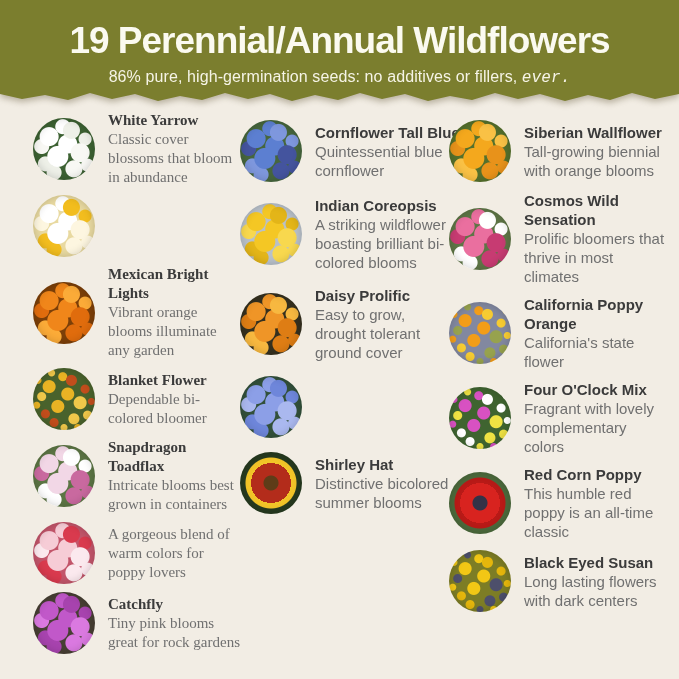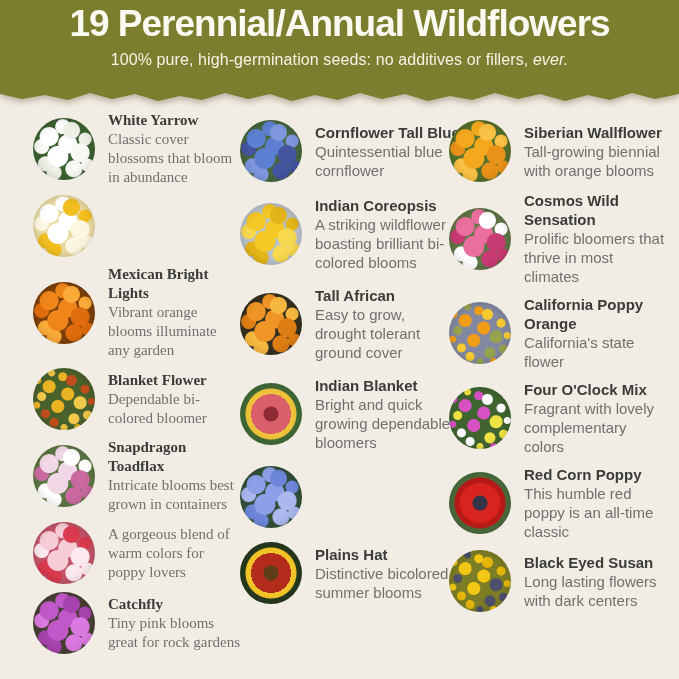--- a/index.html
+++ b/index.html
@@ -2,24 +2,24 @@
 <html><head>
 <meta charset="utf-8">
 <style>
   * { margin:0; padding:0; box-sizing:border-box; }
   html,body { width:679px; height:679px; }
   body { font-family:"Liberation Sans", sans-serif; }
   .page { position:relative; width:679px; height:679px; overflow:hidden; background:#f2ede4; }
 
   
   .banner-wrap { position:absolute; top:0; left:0; width:679px; filter:drop-shadow(0 3px 3px rgba(110,100,70,.45)); }
-  .banner { background:#7b7e2e; height:89px; text-align:center; padding-top:4px; }
+  .banner { background:#7b7e2e; height:89px; text-align:center; padding-top:21px; }
   .banner h1 { color:#fbfaf0; font-size:37px; font-weight:bold; letter-spacing:-1px; line-height:1.1; }
   .banner .sub { color:#f6f4e6; font-size:16px; margin-top:6px; letter-spacing:.1px; }
-  .banner .sub em { font-style:italic; }
+  .banner .sub em { font-style:italic;font-family:Liberation Mono, monospace; }
   .tear { display:block; width:679px; height:15px; }
 
   
   .col { position:absolute; }
   #col-1 { left:33px;  top:111px; }
   #col-2 { left:240px; top:120px; }
   #col-3 { left:449px; top:120px; }
   .entry { display:flex; align-items:center; }
   #col-1 .entry { margin-bottom:8px; }
   #col-2 .entry { margin-bottom:14px; }
@@ -34,21 +34,21 @@
   .fdesc { font-size:15px; color:#707070; line-height:19px; white-space:pre-line; }
 </style>
 </head>
 <body>
 
 <div class="page">
 
   <div class="banner-wrap">
     <div class="banner">
       <h1>19 Perennial/Annual Wildflowers</h1>
-      <div class="sub"><span>100% pure, high-germination seeds: no additives or fillers, </span><em>ever.</em></div>
+      <div class="sub"><span>86% pure, high-germination seeds: no additives or fillers, </span><em>ever.</em></div>
     </div>
     <svg class="tear" viewBox="0 0 679 15" preserveAspectRatio="none">
       <path fill="#7b7e2e" d="M0,0 L679,0 L679,5 L655,10 L632,4 L610,11 L588,6 L565,12 L540,5 L518,10 L495,4 L472,11 L450,7 L428,12 L405,5 L382,10 L360,4 L338,11 L315,6 L292,12 L270,5 L248,10 L225,4 L202,11 L180,7 L158,12 L135,5 L112,10 L90,4 L68,11 L45,6 L22,10 L0,5 Z"></path>
     </svg>
   </div>
 
   <div class="col" id="col-1">
     <div class="entry">
       <div class="photo" style="background: radial-gradient(circle at 26% 30%, rgb(255, 255, 255) 0px, rgb(255, 255, 255) 9px, transparent 10px), radial-gradient(circle at 62% 20%, rgb(238, 240, 232) 0px, rgb(238, 240, 232) 8px, transparent 9px), radial-gradient(circle at 76% 56%, rgb(248, 248, 244) 0px, rgb(248, 248, 244) 9px, transparent 10px), radial-gradient(circle at 40% 62%, rgb(255, 255, 255) 0px, rgb(255, 255, 255) 10px, transparent 11px), radial-gradient(circle at 20% 74%, rgb(238, 240, 232) 0px, rgb(238, 240, 232) 7px, transparent 8px), radial-gradient(circle at 66% 82%, rgb(248, 248, 244) 0px, rgb(248, 248, 244) 8px, transparent 9px), radial-gradient(circle at 48% 14%, rgb(255, 255, 255) 0px, rgb(255, 255, 255) 7px, transparent 8px), radial-gradient(circle at 84% 34%, rgb(238, 240, 232) 0px, rgb(238, 240, 232) 6px, transparent 7px), radial-gradient(circle at 14% 46%, rgb(248, 248, 244) 0px, rgb(248, 248, 244) 7px, transparent 8px), radial-gradient(circle at 56% 42%, rgb(255, 255, 255) 0px, rgb(255, 255, 255) 9px, transparent 10px), radial-gradient(circle at 34% 88%, rgb(238, 240, 232) 0px, rgb(238, 240, 232) 7px, transparent 8px), radial-gradient(circle at 88% 76%, rgb(248, 248, 244) 0px, rgb(248, 248, 244) 6px, transparent 7px), rgb(60, 97, 50);"></div>
       <div class="text">
@@ -120,42 +120,33 @@
       <div class="text">
           <div class="fname">Indian Coreopsis</div>
       <div class="fdesc">A striking wildflower
 boasting brilliant bi-
 colored blooms</div>
         </div>
     </div>
     <div class="entry">
       <div class="photo" style="background: radial-gradient(circle at 26% 30%, rgb(239, 149, 39) 0px, rgb(239, 149, 39) 9px, transparent 10px), radial-gradient(circle at 62% 20%, rgb(247, 184, 64) 0px, rgb(247, 184, 64) 8px, transparent 9px), radial-gradient(circle at 76% 56%, rgb(222, 125, 20) 0px, rgb(222, 125, 20) 9px, transparent 10px), radial-gradient(circle at 40% 62%, rgb(239, 149, 39) 0px, rgb(239, 149, 39) 10px, transparent 11px), radial-gradient(circle at 20% 74%, rgb(247, 184, 64) 0px, rgb(247, 184, 64) 7px, transparent 8px), radial-gradient(circle at 66% 82%, rgb(222, 125, 20) 0px, rgb(222, 125, 20) 8px, transparent 9px), radial-gradient(circle at 48% 14%, rgb(239, 149, 39) 0px, rgb(239, 149, 39) 7px, transparent 8px), radial-gradient(circle at 84% 34%, rgb(247, 184, 64) 0px, rgb(247, 184, 64) 6px, transparent 7px), radial-gradient(circle at 14% 46%, rgb(222, 125, 20) 0px, rgb(222, 125, 20) 7px, transparent 8px), radial-gradient(circle at 56% 42%, rgb(239, 149, 39) 0px, rgb(239, 149, 39) 9px, transparent 10px), radial-gradient(circle at 34% 88%, rgb(247, 184, 64) 0px, rgb(247, 184, 64) 7px, transparent 8px), radial-gradient(circle at 88% 76%, rgb(222, 125, 20) 0px, rgb(222, 125, 20) 6px, transparent 7px), rgb(53, 48, 31);"></div>
       <div class="text">
-          <div class="fname">Tall African</div>
+          <div class="fname">Daisy Prolific</div>
       <div class="fdesc">Easy to grow,
 drought tolerant
 ground cover</div>
         </div>
     </div>
     <div class="entry">
-      <div class="photo" style="background: radial-gradient(circle, rgb(142, 42, 51) 0px, rgb(142, 42, 51) 7px, rgb(217, 96, 107) 8px, rgb(217, 96, 107) 20px, rgb(239, 194, 60) 20px, rgb(239, 194, 60) 25px, transparent 26px), rgb(65, 107, 55);"></div>
-      <div class="text">
-          <div class="fname">Indian Blanket</div>
-      <div class="fdesc">Bright and quick
-growing dependable
-bloomers</div>
-        </div>
-    </div>
-    <div class="entry">
       <div class="photo" style="background: radial-gradient(circle at 26% 30%, rgb(140, 159, 231) 0px, rgb(140, 159, 231) 9px, transparent 10px), radial-gradient(circle at 62% 20%, rgb(110, 134, 218) 0px, rgb(110, 134, 218) 8px, transparent 9px), radial-gradient(circle at 76% 56%, rgb(170, 184, 239) 0px, rgb(170, 184, 239) 9px, transparent 10px), radial-gradient(circle at 40% 62%, rgb(140, 159, 231) 0px, rgb(140, 159, 231) 10px, transparent 11px), radial-gradient(circle at 20% 74%, rgb(110, 134, 218) 0px, rgb(110, 134, 218) 7px, transparent 8px), radial-gradient(circle at 66% 82%, rgb(170, 184, 239) 0px, rgb(170, 184, 239) 8px, transparent 9px), radial-gradient(circle at 48% 14%, rgb(140, 159, 231) 0px, rgb(140, 159, 231) 7px, transparent 8px), radial-gradient(circle at 84% 34%, rgb(110, 134, 218) 0px, rgb(110, 134, 218) 6px, transparent 7px), radial-gradient(circle at 14% 46%, rgb(170, 184, 239) 0px, rgb(170, 184, 239) 7px, transparent 8px), radial-gradient(circle at 56% 42%, rgb(140, 159, 231) 0px, rgb(140, 159, 231) 9px, transparent 10px), radial-gradient(circle at 34% 88%, rgb(110, 134, 218) 0px, rgb(110, 134, 218) 7px, transparent 8px), radial-gradient(circle at 88% 76%, rgb(170, 184, 239) 0px, rgb(170, 184, 239) 6px, transparent 7px), rgb(50, 80, 58);"></div>
     </div>
     <div class="entry">
       <div class="photo" style="background: radial-gradient(circle, rgb(94, 60, 24) 0px, rgb(94, 60, 24) 7px, rgb(179, 44, 27) 8px, rgb(179, 44, 27) 20px, rgb(242, 196, 40) 20px, rgb(242, 196, 40) 25px, transparent 26px), rgb(38, 58, 31);"></div>
       <div class="text">
-          <div class="fname">Plains Hat</div>
+          <div class="fname">Shirley Hat</div>
       <div class="fdesc">Distinctive bicolored
 summer blooms</div>
         </div>
     </div>
   </div>
 
   <div class="col" id="col-3">
     <div class="entry">
       <div class="photo" style="background: radial-gradient(circle at 26% 30%, rgb(244, 168, 29) 0px, rgb(244, 168, 29) 9px, transparent 10px), radial-gradient(circle at 62% 20%, rgb(249, 193, 69) 0px, rgb(249, 193, 69) 8px, transparent 9px), radial-gradient(circle at 76% 56%, rgb(232, 146, 26) 0px, rgb(232, 146, 26) 9px, transparent 10px), radial-gradient(circle at 40% 62%, rgb(244, 168, 29) 0px, rgb(244, 168, 29) 10px, transparent 11px), radial-gradient(circle at 20% 74%, rgb(249, 193, 69) 0px, rgb(249, 193, 69) 7px, transparent 8px), radial-gradient(circle at 66% 82%, rgb(232, 146, 26) 0px, rgb(232, 146, 26) 8px, transparent 9px), radial-gradient(circle at 48% 14%, rgb(244, 168, 29) 0px, rgb(244, 168, 29) 7px, transparent 8px), radial-gradient(circle at 84% 34%, rgb(249, 193, 69) 0px, rgb(249, 193, 69) 6px, transparent 7px), radial-gradient(circle at 14% 46%, rgb(232, 146, 26) 0px, rgb(232, 146, 26) 7px, transparent 8px), radial-gradient(circle at 56% 42%, rgb(244, 168, 29) 0px, rgb(244, 168, 29) 9px, transparent 10px), radial-gradient(circle at 34% 88%, rgb(249, 193, 69) 0px, rgb(249, 193, 69) 7px, transparent 8px), radial-gradient(circle at 88% 76%, rgb(232, 146, 26) 0px, rgb(232, 146, 26) 6px, transparent 7px), rgb(85, 112, 44);"></div>
       <div class="text">

